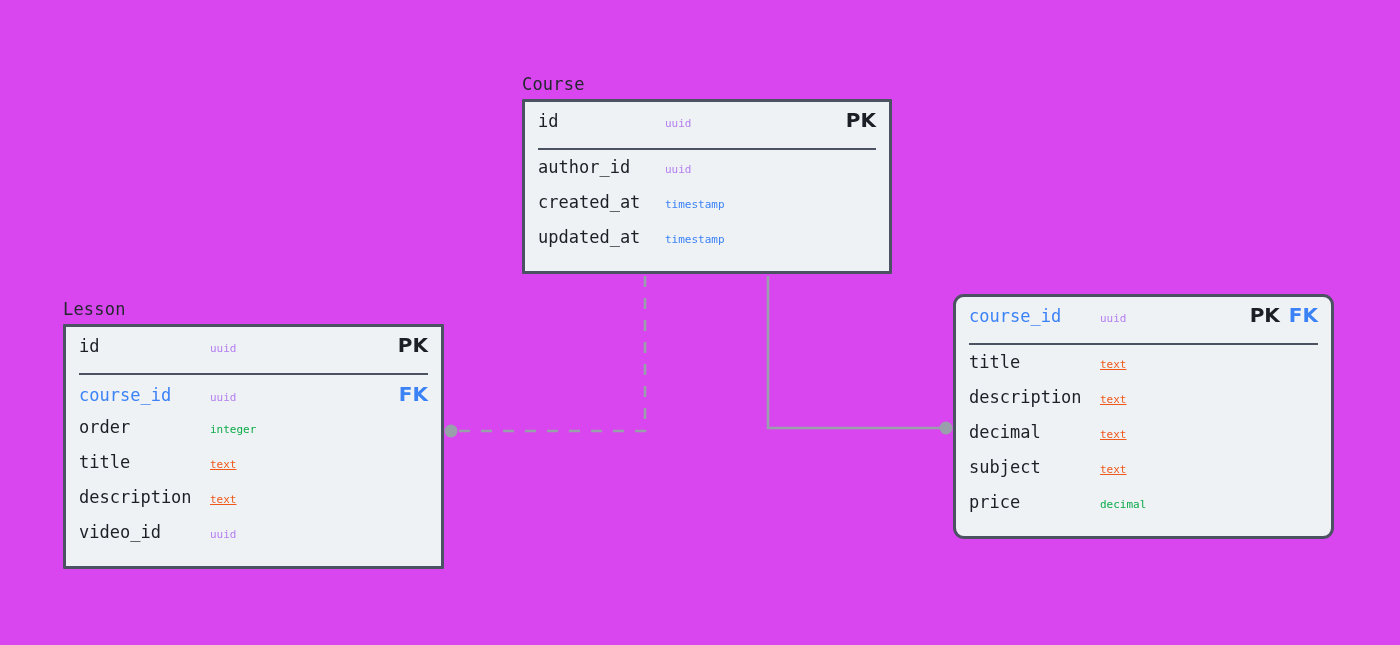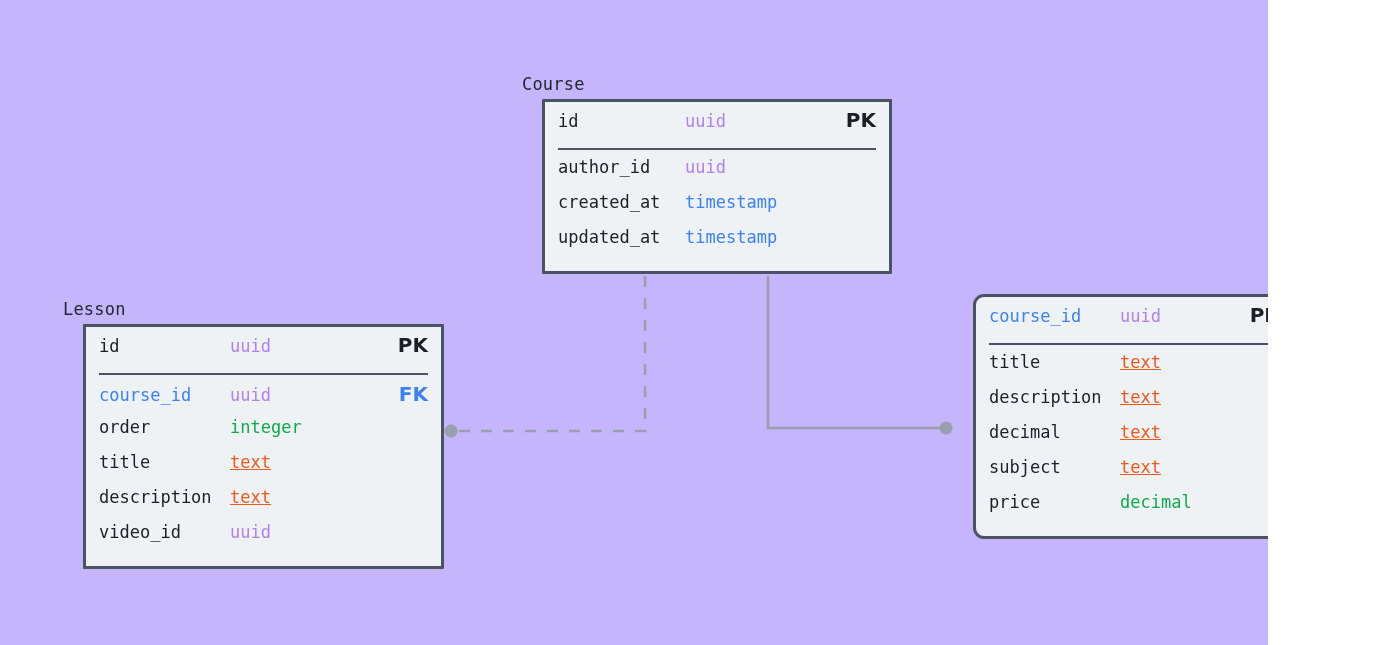--- a/index.html
+++ b/index.html
@@ -5,23 +5,23 @@
   html, body {
     margin: 0;
     padding: 0;
     background: #ffffff;
   }
   body {
     font-family: "DejaVu Sans Mono", monospace;
   }
   #canvas {
     position: relative;
-    width: 1268px;
+    width: 1400px;
     height: 645px;
-    background: #c4b5fd;
+    background: #d946ef;
     overflow: hidden;
   }
 
   
   #connectors {
     position: absolute;
     left: 0;
     top: 0;
     width: 1400px;
     height: 645px;
@@ -37,21 +37,20 @@
     font-size: 17px;
     color: #23272e;
     letter-spacing: 0.2px;
     margin-bottom: 5px;
     white-space: nowrap;
   }
   .entity-box {
     background: #eef2f5;
     border: 3px solid #4b5262;
     box-sizing: border-box;
-    margin-left: 20px;
   }
   .entity-box.sharp { border-radius: 1px; }
   .entity-box.rounded { border-radius: 11px; }
 
   .pk-section {
     padding: 6px 0 5px 0;
   }
   .divider-wrap {
     padding: 0 13px;
   }
@@ -73,21 +72,21 @@
     white-space: nowrap;
   }
   .col-name {
     font-family: "DejaVu Sans Mono", monospace;
     font-size: 17px;
     color: #1c1f26;
     flex: 0 0 auto;
   }
   .col-type {
     font-family: "DejaVu Sans Mono", monospace;
-    font-size: 17px;
+    font-size: 11px;
     flex: 0 0 auto;
   }
   .col-keys {
     margin-left: auto;
     font-family: "DejaVu Sans", sans-serif;
     font-size: 20px;
     font-weight: 700;
     flex: 0 0 auto;
     display: flex;
     gap: 9px;

